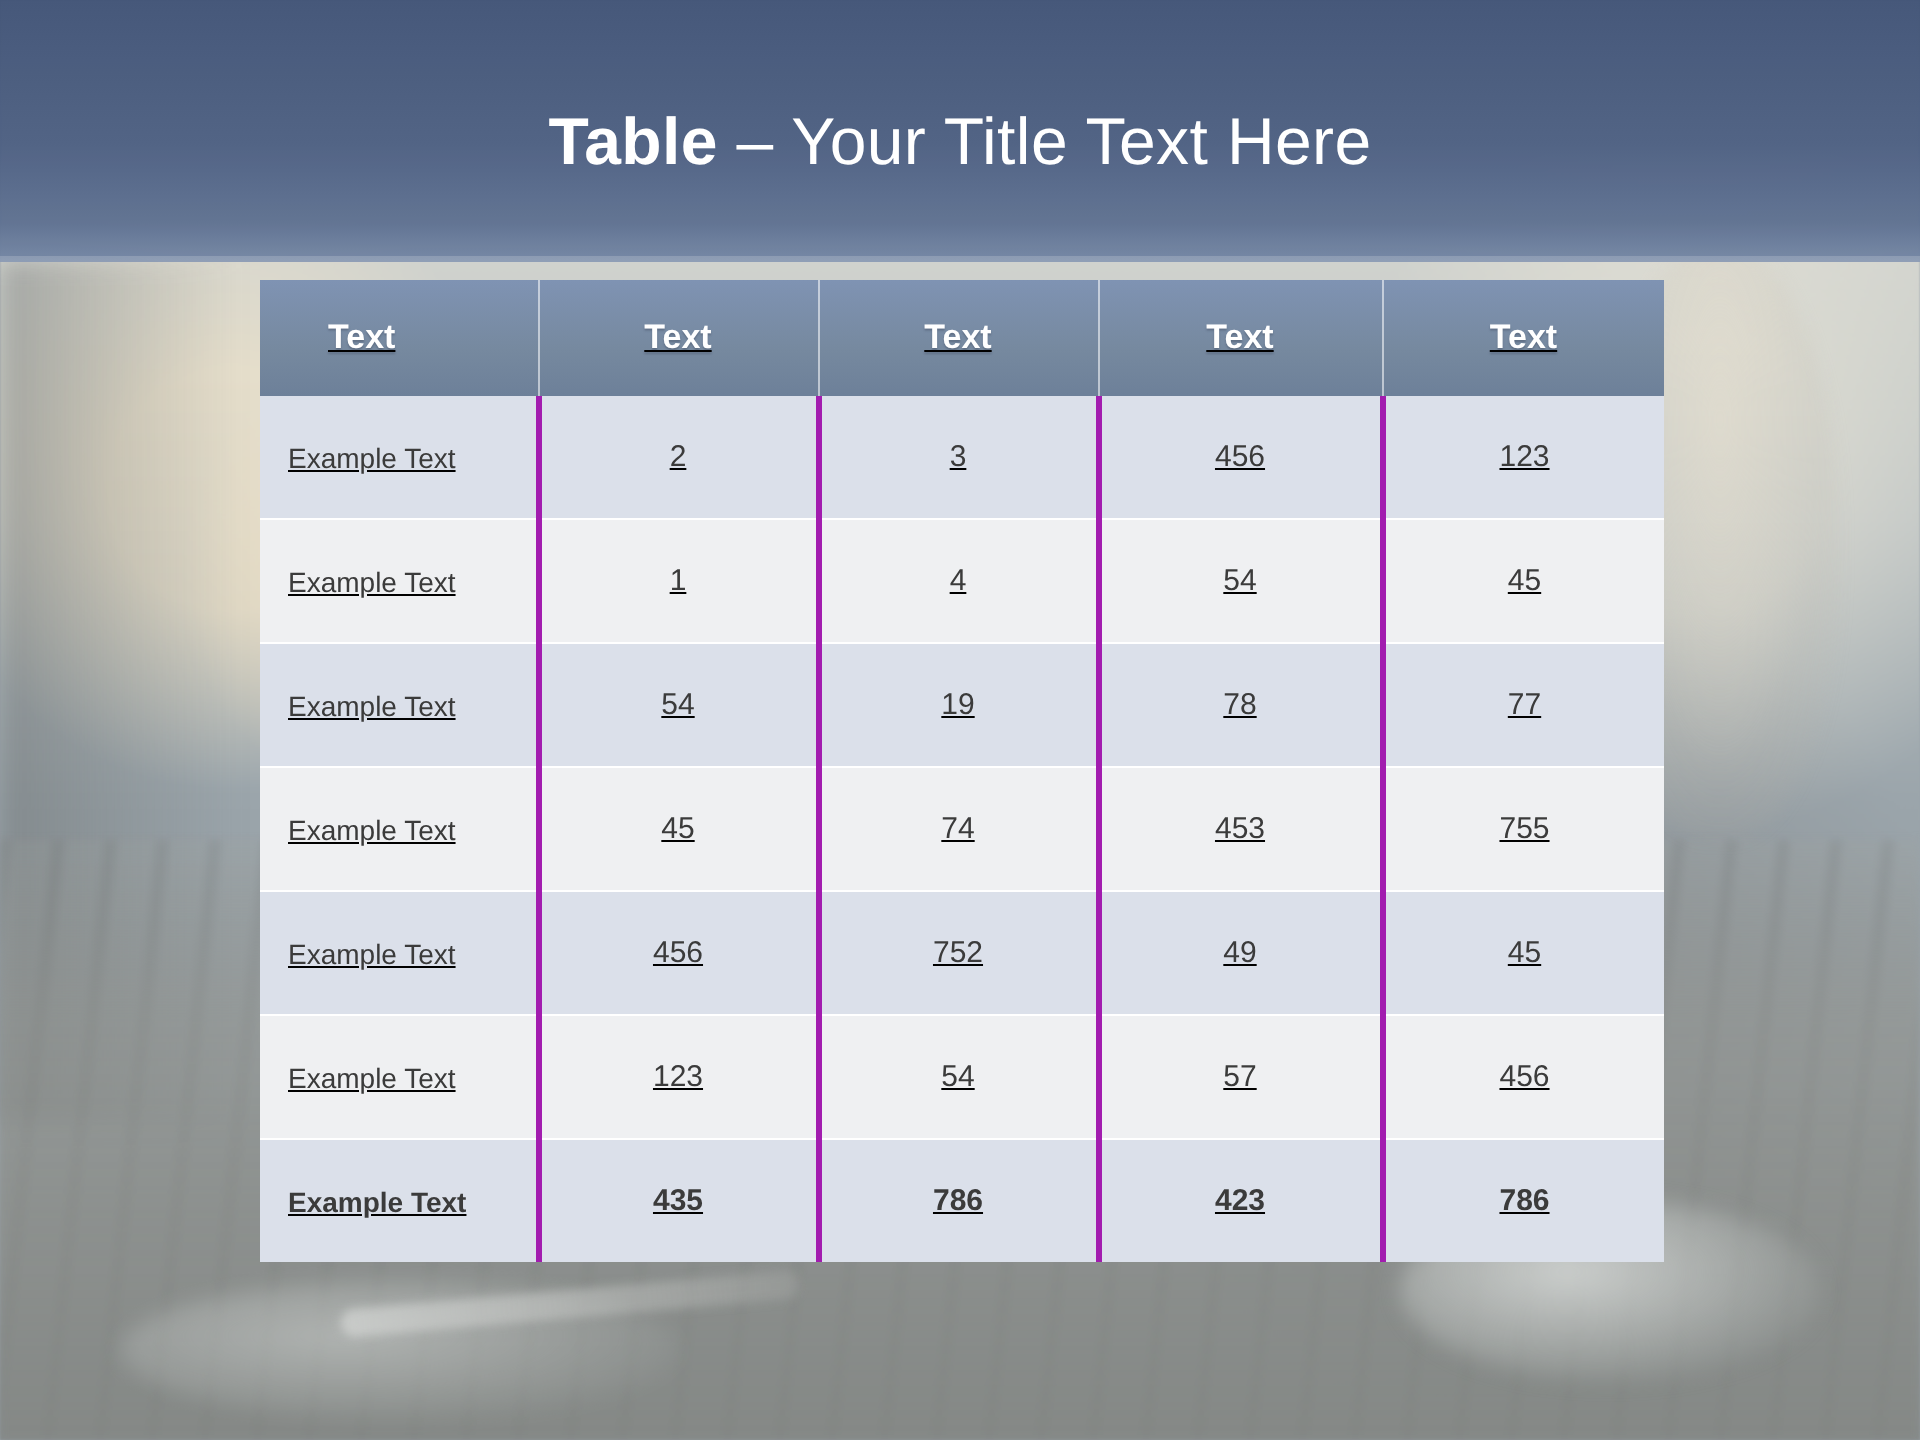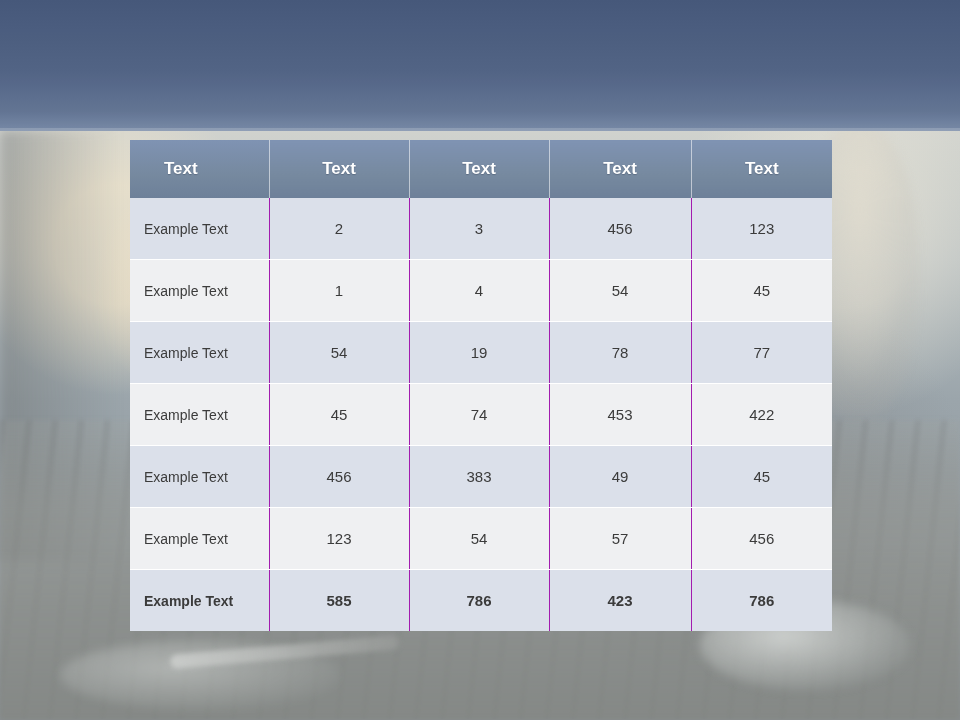--- a/index.html
+++ b/index.html
@@ -129,20 +129,21 @@
   .slide-title .light {
     font-weight: normal;
   }
 
   
   .table-wrap {
     position: absolute;
     left: 130px;
     top: 140px;
     width: 702px;
+    text-decoration: underline;
   }
   table.data-table {
     border-collapse: collapse;
     width: 702px;
     table-layout: fixed;
   }
   table.data-table col.c0 { width: 139px; }
   table.data-table col.c1 { width: 140px; }
   table.data-table col.c2 { width: 140px; }
   table.data-table col.c3 { width: 142px; }
@@ -159,21 +160,21 @@
     text-shadow: 0 1px 1px rgba(60,70,90,0.4);
   }
   table.data-table thead th:last-child { border-right: none; }
   table.data-table thead th.first { text-align: left; padding-left: 34px; }
 
   table.data-table tbody td {
     height: 59px;
     font-size: 15px;
     color: #3b3b3b;
     text-align: center;
-    border-right: 1px solid #a21caf;
+    border-right: 3px solid #a21caf;
     border-bottom: 1px solid #ffffff;
   }
   table.data-table tbody td:last-child { border-right: none; }
   table.data-table tbody td.label {
     text-align: left;
     padding-left: 14px;
     font-size: 14px;
   }
   table.data-table tbody tr.odd td  { background: #dbe0ea; }
   table.data-table tbody tr.even td { background: #eff0f2; }
@@ -192,20 +193,23 @@
   <div class="bg-photo"></div>
   <div class="bg-dark-left"></div>
   <div class="bg-glass"></div>
   <div class="bg-wood"></div>
   <div class="bg-plate p1"></div>
   <div class="bg-plate p2"></div>
   <div class="bg-utensil"></div>
 
   <div class="header-band"></div>
 
+  <div class="slide-title">
+    <span class="strong">Table</span><span class="light"> – </span><span class="light">Your Title Text Here</span>
+  </div>
 
   <div class="table-wrap">
     <table class="data-table">
       <colgroup>
         <col class="c0">
           <col class="c1">
           <col class="c2">
           <col class="c3">
           <col class="c4">
       </colgroup>
@@ -238,39 +242,39 @@
           <td>54</td>
           <td>19</td>
           <td>78</td>
           <td>77</td>
         </tr>
         <tr class="even">
           <td class="label">Example Text</td>
           <td>45</td>
           <td>74</td>
           <td>453</td>
-          <td>422</td>
+          <td>755</td>
         </tr>
         <tr class="odd">
           <td class="label">Example Text</td>
           <td>456</td>
-          <td>383</td>
+          <td>752</td>
           <td>49</td>
           <td>45</td>
         </tr>
         <tr class="even">
           <td class="label">Example Text</td>
           <td>123</td>
           <td>54</td>
           <td>57</td>
           <td>456</td>
         </tr>
         <tr class="total">
           <td class="label">Example Text</td>
-          <td>585</td>
+          <td>435</td>
           <td>786</td>
           <td>423</td>
           <td>786</td>
         </tr>
       </tbody>
     </table>
   </div>
 
 </div>
 

